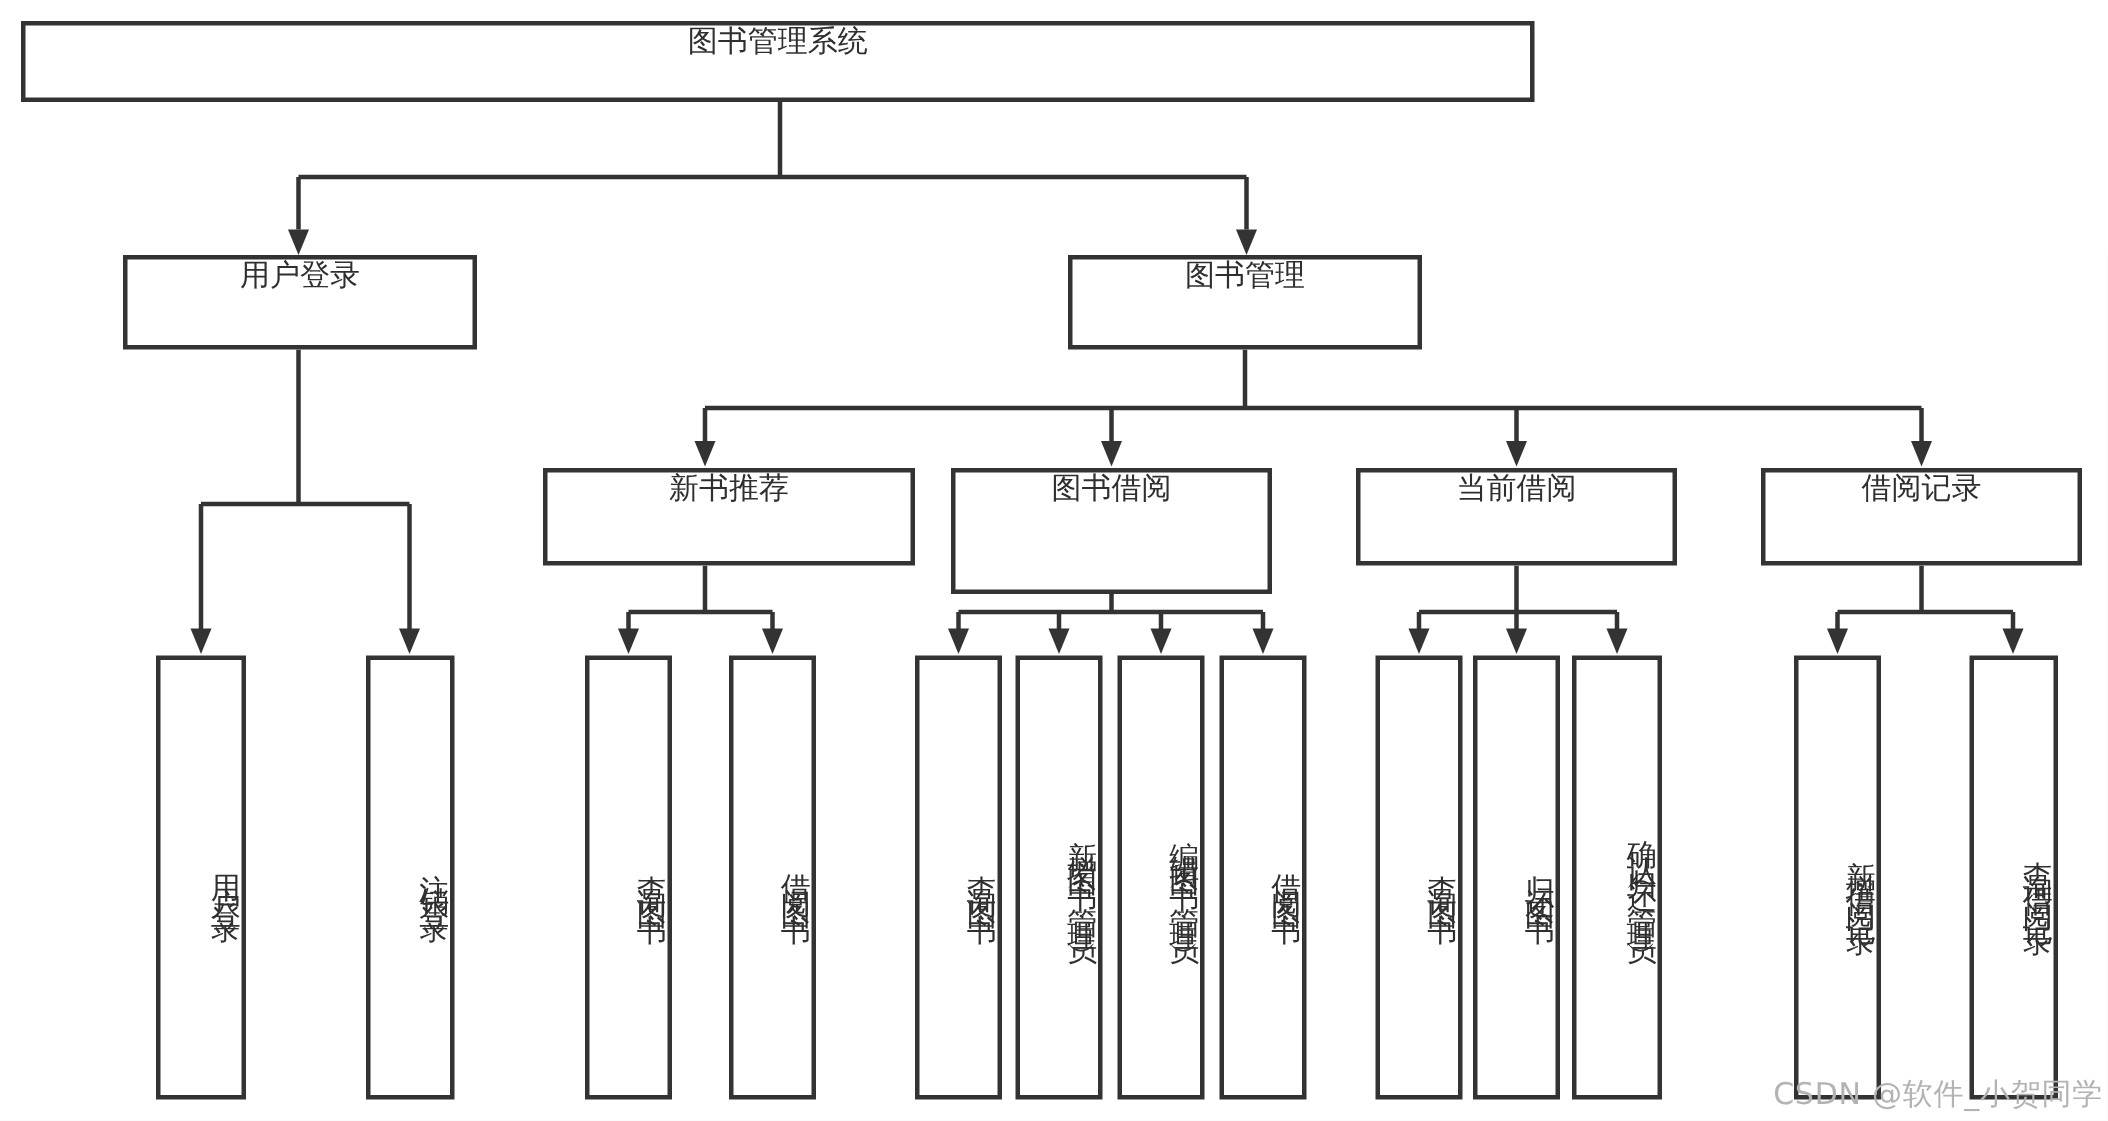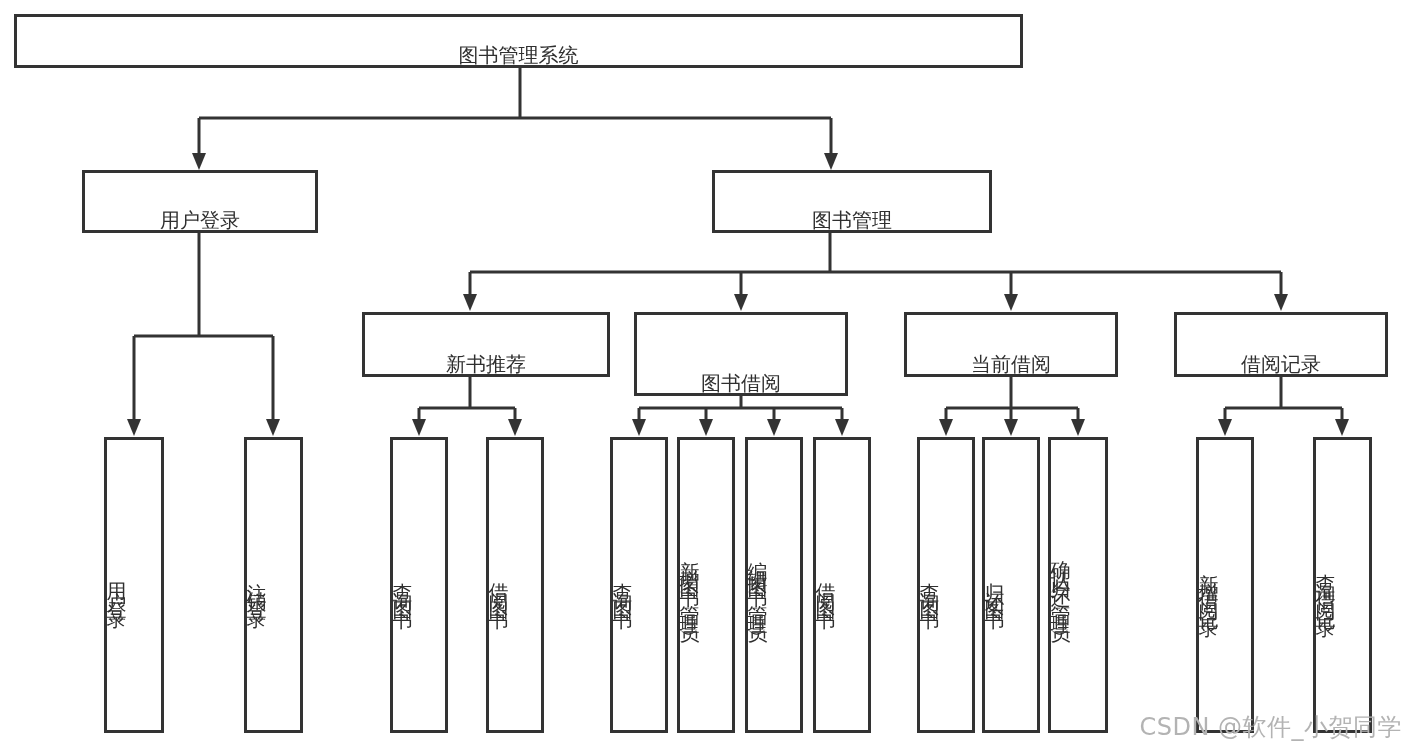--- a/index.html
+++ b/index.html
@@ -9,29 +9,29 @@
   body{background:#e9e9e9;font-family:"DejaVu Sans","Liberation Sans",sans-serif;}
   .canvas{
     position:relative;width:1405px;height:747px;background:var(--background);
     overflow:hidden;color:var(--text);
   }
   .wires{position:absolute;left:0;top:0;pointer-events:none;}
   .wires path{stroke:var(--line);stroke-width:3;fill:none;}
   .wires polygon{fill:var(--line);stroke:none;}
   .node{
     position:absolute;box-sizing:border-box;border:3px solid var(--border);
-    background:var(--background);display:flex;align-items:flex-end;justify-content:center;
+    background:var(--background);display:flex;align-items:flex-start;justify-content:center;
     font-size:20px;line-height:1;white-space:nowrap;
   }
   .vnode{
     writing-mode:vertical-rl;text-orientation:mixed;
     letter-spacing:9px;white-space:normal;line-height:1;
   }
   .watermark{
-    position:absolute;right:3px;bottom:4px;font-size:24px;
+    position:absolute;right:3px;bottom:4px;font-size:20px;
     color:var(--watermark-text);letter-spacing:0.5px;white-space:nowrap;
   }
 </style>
 </head>
 <body>
 
 <div class="canvas">
 
   <svg class="wires" width="1405" height="747">
     <g>
@@ -66,21 +66,21 @@
     </g>
   </svg>
 
   <div class="node" style="left:14px;top:14px;width:1009px;height:54px">
     <span>图书管理系统</span>
   </div>
 
   <div class="node" style="left:82px;top:170px;width:236px;height:63px">
     <span>用户登录</span>
   </div>
-  <div class="node" style="left:712px;top:170px;width:280px;height:63px">
+  <div class="node" style="left:712px;top:170px;width:236px;height:63px">
     <span>图书管理</span>
   </div>
 
   <div class="node" style="left:362px;top:312px;width:248px;height:65px">
     <span>新书推荐</span>
   </div>
   <div class="node" style="left:634px;top:312px;width:214px;height:84px">
     <span>图书借阅</span>
   </div>
   <div class="node" style="left:904px;top:312px;width:214px;height:65px">

